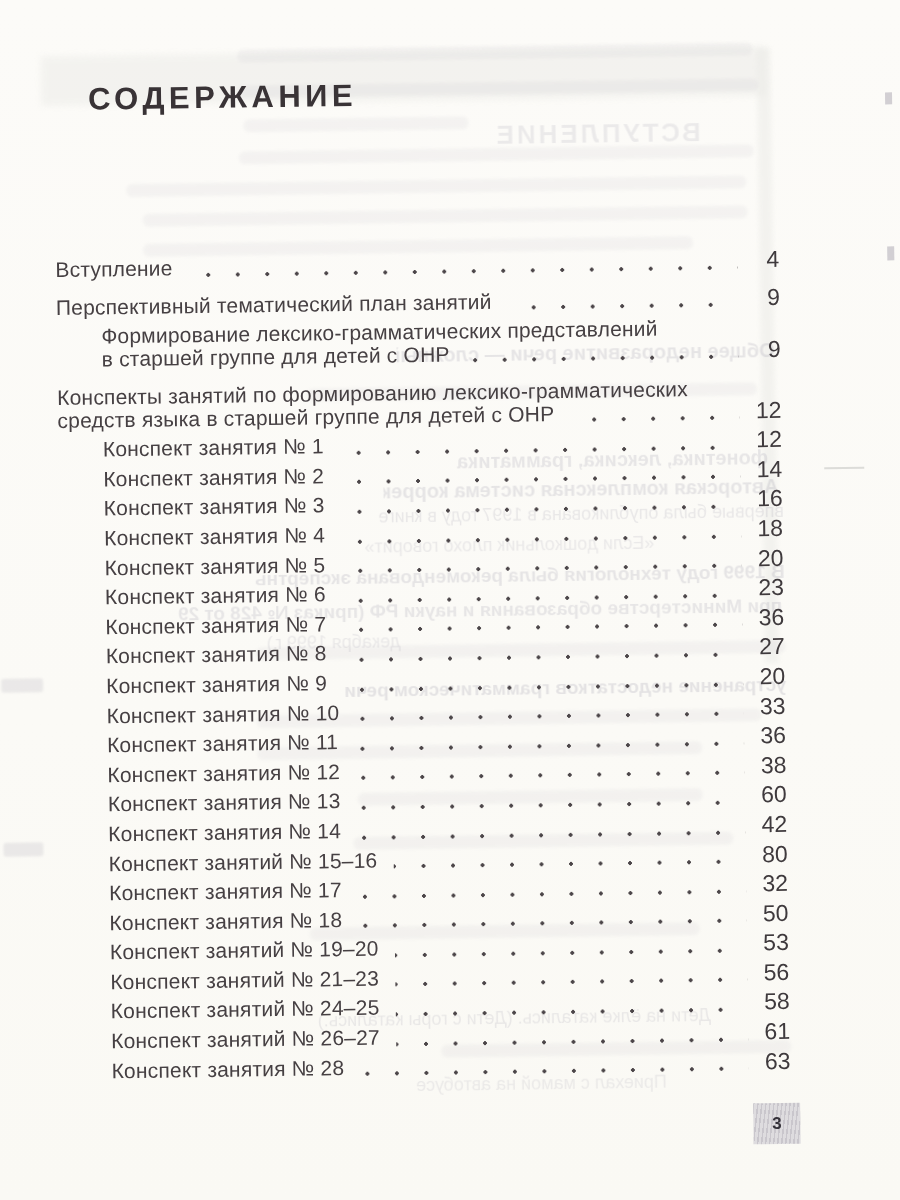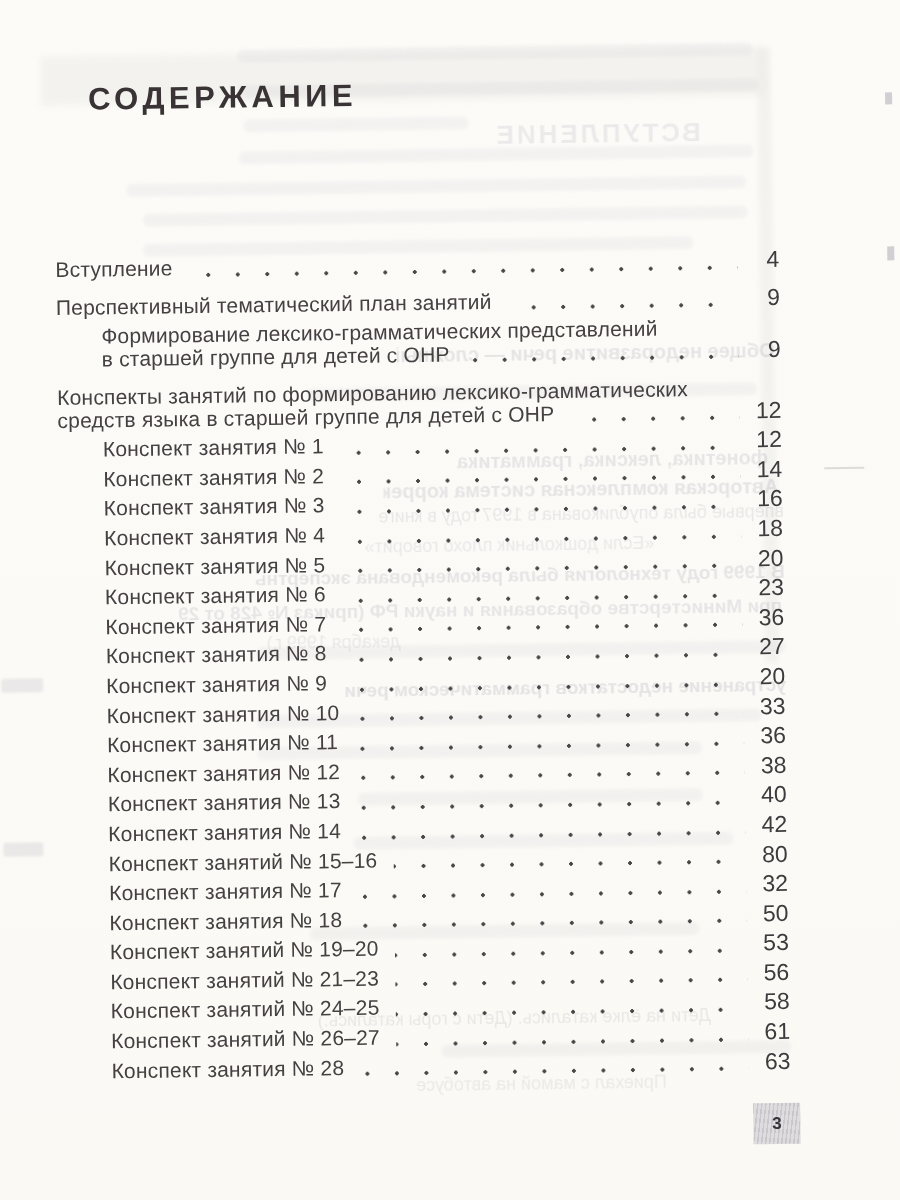--- a/index.html
+++ b/index.html
@@ -184,21 +184,21 @@
           <span class="pg">36</span>
         </div>
         <div class="toc-row lvl1">
           <span class="label">Конспект занятия № 12</span>
           <span class="dots"></span>
           <span class="pg">38</span>
         </div>
         <div class="toc-row lvl1">
           <span class="label">Конспект занятия № 13</span>
           <span class="dots"></span>
-          <span class="pg">40</span>
+          <span class="pg">60</span>
         </div>
         <div class="toc-row lvl1">
           <span class="label">Конспект занятия № 14</span>
           <span class="dots"></span>
           <span class="pg">42</span>
         </div>
         <div class="toc-row lvl1">
           <span class="label">Конспект занятий № 15–16</span>
           <span class="dots"></span>
           <span class="pg">80</span>

